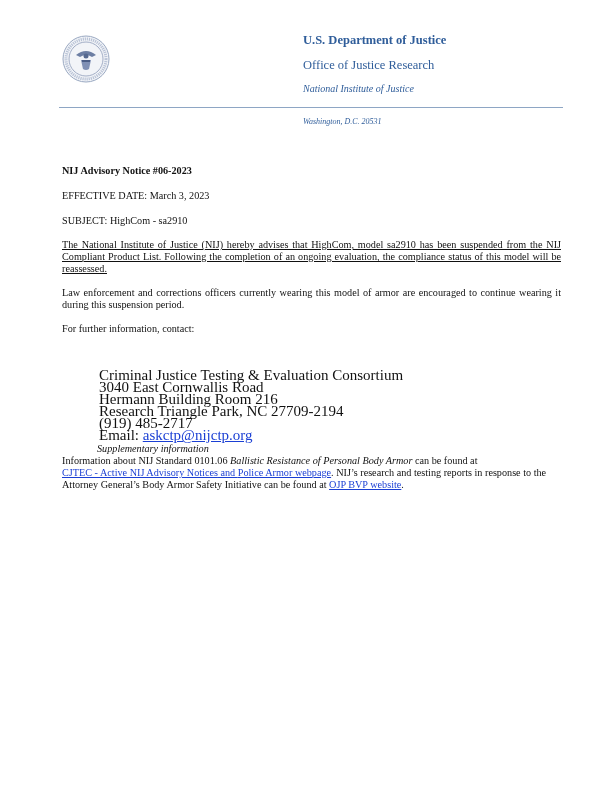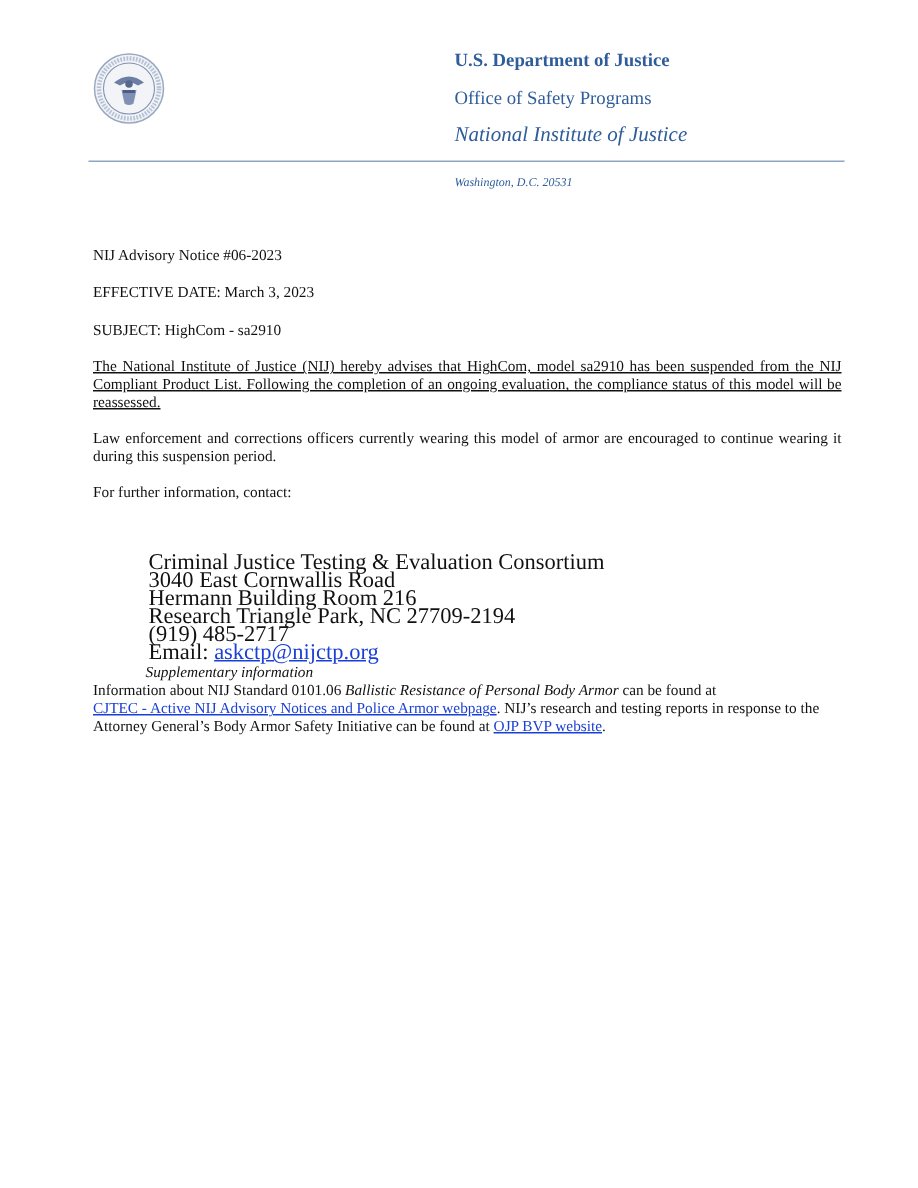--- a/index.html
+++ b/index.html
@@ -19,41 +19,41 @@
       width: 48px; height: 48px;
     }
     .letterhead {
       position: absolute;
       left: 303px;
       color: #2f5d9a;
       font-family: "Liberation Serif", serif;
     }
     .lh-dept { top: 33px; font-size: 12.5px; font-weight: bold; }
     .lh-office { top: 58px; font-size: 12.5px; }
-    .lh-nij { top: 83px; font-size: 14px; font-style: italic; }
+    .lh-nij { top: 83px; font-size: 10px; font-style: italic; }
     .lh-rule {
       position: absolute;
       left: 59px; top: 107px;
       width: 504px; height: 1px;
       background: #8ea6c4;
     }
     .lh-city {
       position: absolute;
       left: 303px; top: 117px;
       font-size: 8px; font-style: italic;
       color: #2f5d9a;
     }
     .body-text {
       position: absolute;
       left: 62px;
       width: 499px;
       font-size: 10.2px;
       line-height: 12.1px;
     }
-    .notice-title { top: 165px; font-weight: normal; }
+    .notice-title { top: 165px; font-weight: bold; }
     .eff-date { top: 190px; }
     .subject { top: 215px; }
     .para1 { top: 239px; text-align: justify; text-decoration: underline; }
     .para2 { top: 287px; text-align: justify; }
     .contact-intro { top: 323px; }
     .contact {
       position: absolute;
       left: 99px; top: 347px;
       font-size: 15px;
       line-height: 12.1px;
@@ -77,21 +77,21 @@
     <circle cx="24" cy="24" r="17" fill="none" stroke="#7f8fb0" stroke-width="0.7"></circle>
     <circle cx="24" cy="24" r="20" fill="none" stroke="#b9c3d6" stroke-width="3" stroke-dasharray="1.2 0.9"></circle>
     <path d="M14 20 Q24 12 34 20 L30 22 Q24 18 18 22 Z" fill="#6c7ea3"></path>
     <circle cx="24" cy="21" r="2.5" fill="#55688f"></circle>
     <path d="M19 25 L29 25 L27 34 Q24 36 21 34 Z" fill="#8090b5"></path>
     <rect x="20" y="25" width="8" height="2" fill="#4b5d86"></rect>
   </svg>
 </div>
 
 <div class="letterhead lh-dept">U.S. Department of Justice</div>
-<div class="letterhead lh-office">Office of Safety Programs</div>
+<div class="letterhead lh-office">Office of Justice Research</div>
 <div class="letterhead lh-nij">National Institute of Justice</div>
 <div class="lh-rule"></div>
 <div class="lh-city">Washington, D.C. 20531</div>
 
 <div class="body-text notice-title">NIJ Advisory Notice #06-2023</div>
 <div class="body-text eff-date">EFFECTIVE DATE: March 3, 2023</div>
 <div class="body-text subject">SUBJECT: HighCom - sa2910</div>
 <div class="body-text para1">The National Institute of Justice (NIJ) hereby advises that HighCom, model sa2910 has been suspended from the NIJ Compliant Product List. Following the completion of an ongoing evaluation, the compliance status of this model will be reassessed.</div>
 <div class="body-text para2">Law enforcement and corrections officers currently wearing this model of armor are encouraged to continue wearing it during this suspension period.</div>
 <div class="body-text contact-intro">For further information, contact:</div>

